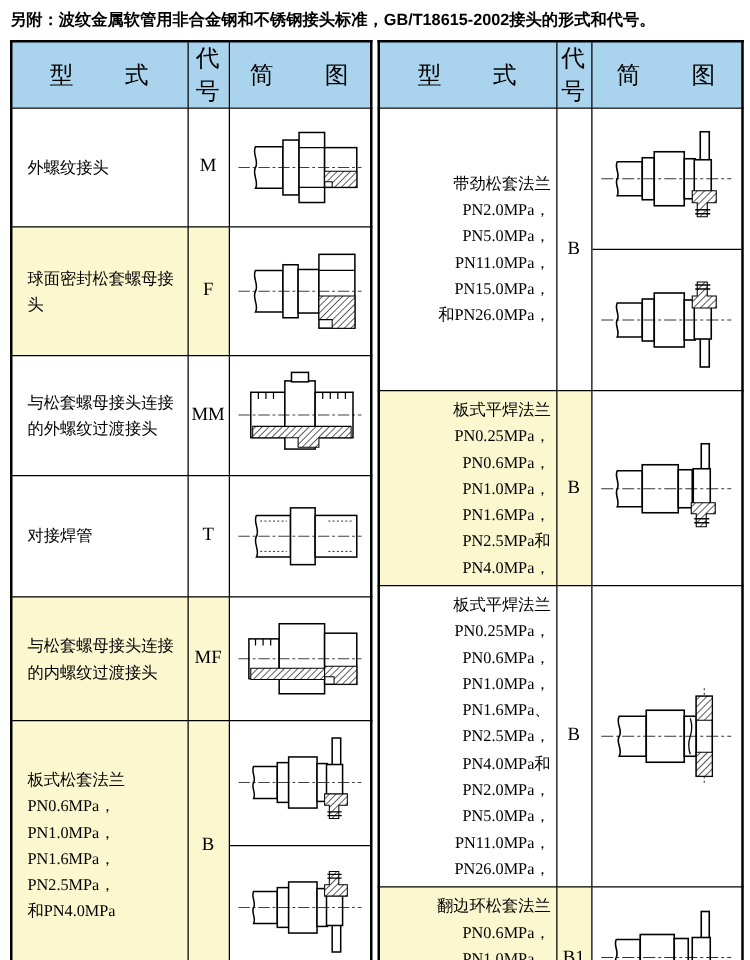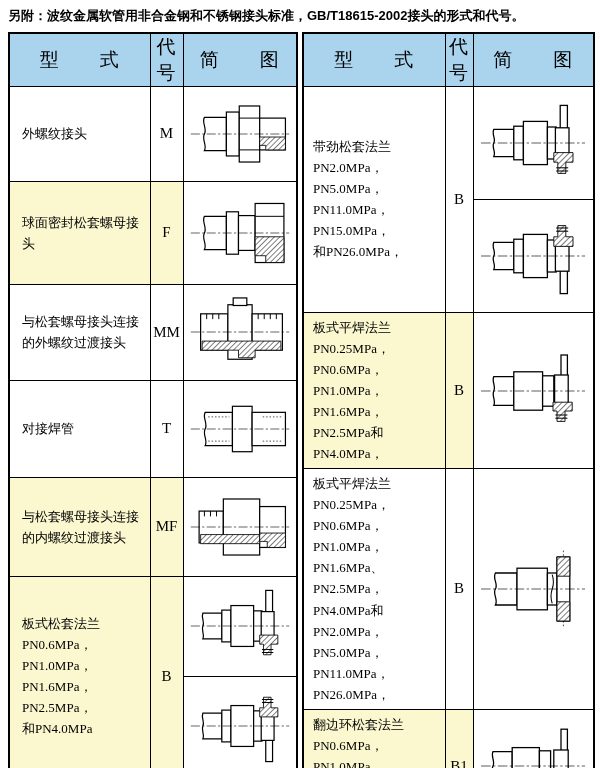--- a/index.html
+++ b/index.html
@@ -25,21 +25,21 @@
   table{border-width:2.5px;}
   th{
     background:var(--header-bg);
     font-weight:normal;font-size:19px;height:31px;
     text-align:center;letter-spacing:1px;
   }
   td.type{
     font-size:13px;line-height:1.62;vertical-align:middle;
     padding:4px 4px 4px 12px;white-space:pre-line;
   }
-  .rt td.type{padding-left:9px;}
+  .rt td.type{padding-left:9px;text-align:right;}
   td.code{
     text-align:center;vertical-align:middle;
     font-size:15px;padding:0;
   }
   .hl{background:var(--row-yellow);}
   td.diag-td{padding:0;background:#fff;vertical-align:middle;}
   .diag-box{width:100%;height:100%;display:flex;align-items:center;justify-content:center;}
   svg.diag{display:block;}
   .split{display:flex;flex-direction:column;width:100%;}
   .split .half{flex:1;display:flex;align-items:center;justify-content:center;}

